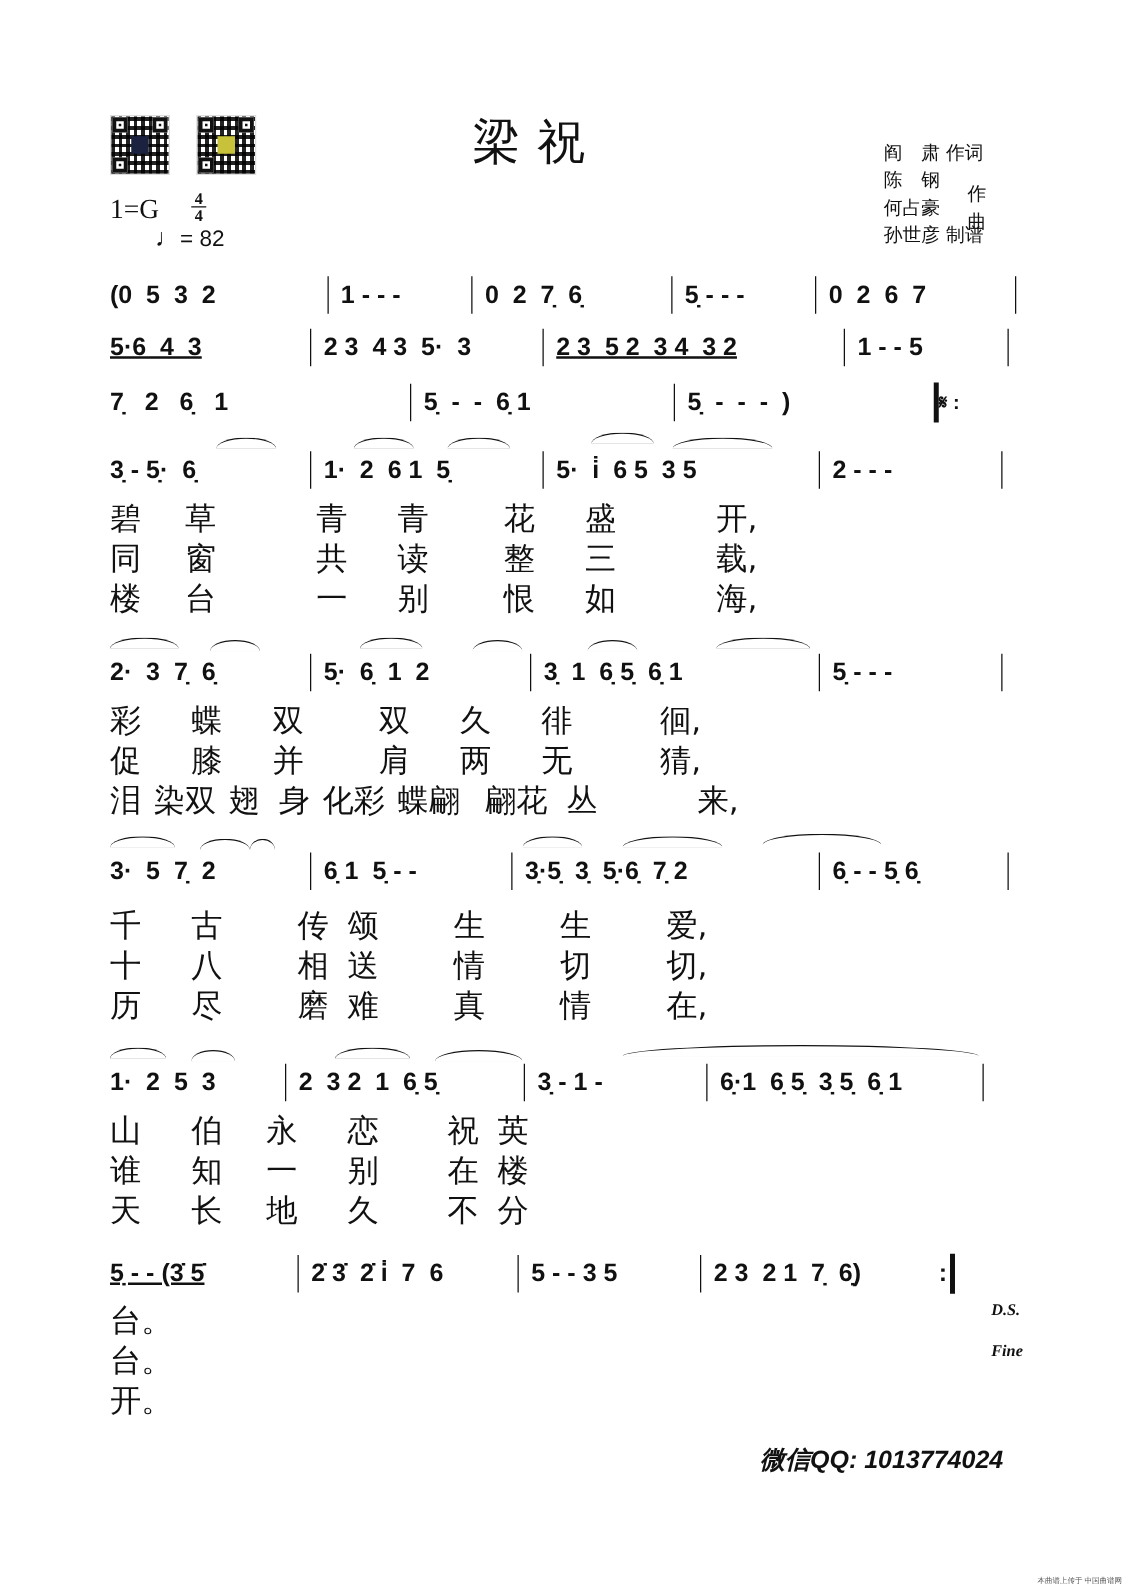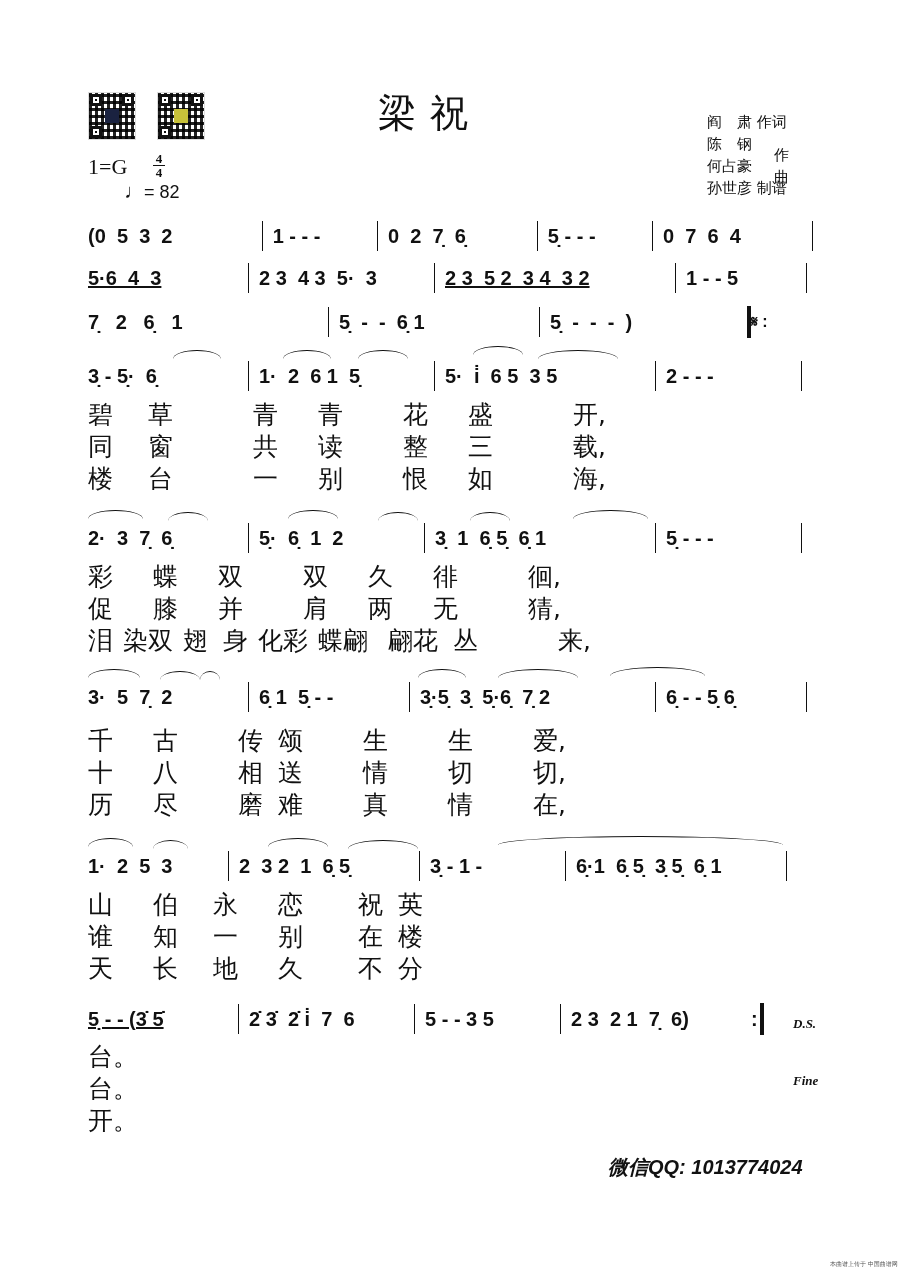--- a/index.html
+++ b/index.html
@@ -61,21 +61,21 @@
 <div class="abs" style="left:88px;top:180px;margin-left:36px;">
   <span style="font-size:20px;">♩</span><span class="tempo">= 82</span>
 </div>
 
 <div class="row" style="top:220px;">
   <div class="notes">
     <span style="width:165px;">(0  5  3  2</span><span class="bar"></span>
     <span style="width:95px;">1 - - -</span><span class="bar"></span>
     <span style="width:140px;">0  2  7̣  6̣</span><span class="bar"></span>
     <span style="width:95px;">5̣ - - -</span><span class="bar"></span>
-    <span style="width:140px;">0  7  6  4</span><span class="bar"></span>
+    <span style="width:140px;">0  2  6  7</span><span class="bar"></span>
   </div>
 </div>
 
 <div class="row" style="top:262px;">
   <div class="notes">
     <span style="width:150px;text-decoration:underline;">5·6  4  3</span><span class="bar"></span>
     <span style="width:165px;">2 3  4 3  5·  3</span><span class="bar"></span>
     <span style="width:220px;text-decoration:underline;">2 3  5 2  3 4  3 2</span><span class="bar"></span>
     <span style="width:110px;">1 - - 5</span><span class="bar"></span>
   </div>
@@ -267,21 +267,21 @@
 <div class="row" style="top:1003px;">
   <div class="notes">
     <span style="width:140px;text-decoration:underline;">5̣ - - (3̇ 5̇</span><span class="bar"></span>
     <span style="width:155px;">2̇ 3̇  2̇ i̇  7  6</span><span class="bar"></span>
     <span style="width:125px;">5 - - 3 5</span><span class="bar"></span>
     <span style="width:180px;">2 3  2 1  7̣  6̣)</span>
     <span>:</span>
     <span class="endbar"></span>
   </div>
 </div>
-<div class="abs ital" style="left:793px;top:1016px;">D.S.</div>
+<div class="abs ital" style="left:793px;top:1040px;">D.S.</div>
 <div class="abs ital" style="left:793px;top:1073px;">Fine</div>
 <div class="lyric" style="top:1040px;">
   <div class="lyric-line">台。</div>
   <div class="lyric-line">台。</div>
   <div class="lyric-line">开。</div>
 </div>
 
 <div class="abs contact" style="left:608px;top:1154px;">微信QQ: 1013774024</div>
 <div class="abs tiny" style="left:830px;top:1260px;">本曲谱上传于 中国曲谱网</div>
 

